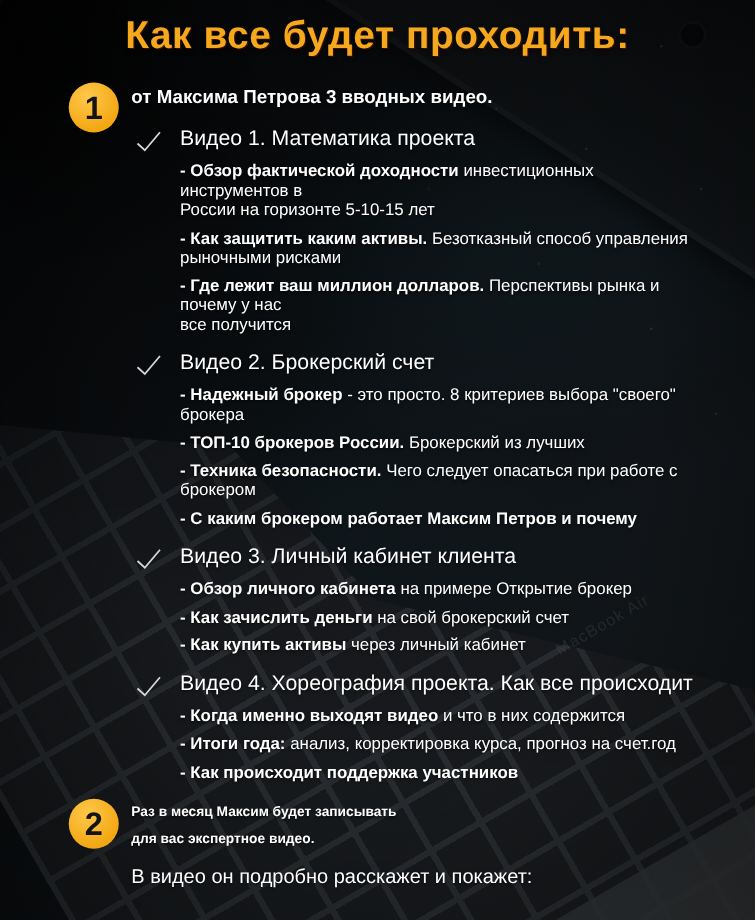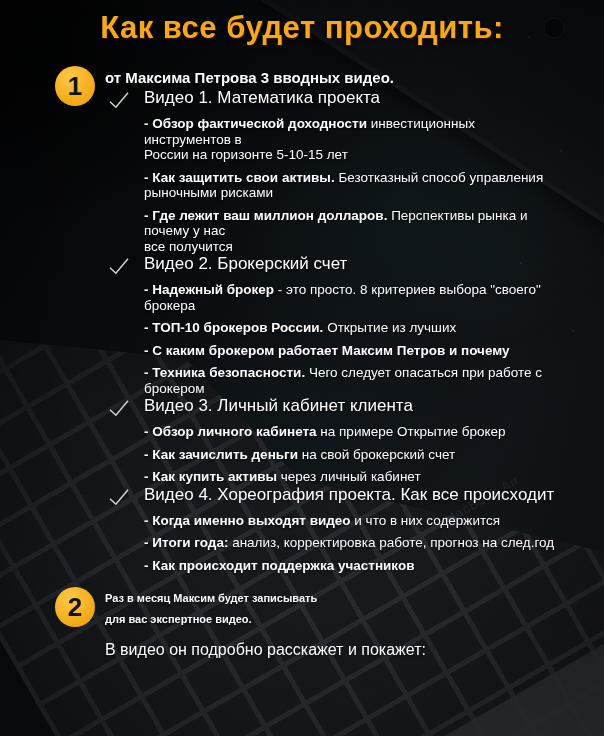--- a/index.html
+++ b/index.html
@@ -51,21 +51,21 @@
       text-shadow:1px 1px 0 rgba(120,30,15,.45),0 2px 4px rgba(0,0,0,.6);}
   .step{display:flex;gap:10px;}
   .step1{margin-top:20px;}
   .step2{margin-top:14px;}
   .circle{flex:none;width:40px;height:40px;border-radius:50%;
       background:radial-gradient(circle at 38% 30%,#ffc84a,var(--circle,#f2a713) 72%);
       color:#141414;font-size:26px;font-weight:bold;line-height:40px;text-align:center;
       text-shadow:none;}
   .intro{font-size:15px;font-weight:bold;line-height:21px;padding-top:1px;}
 
-  .video{margin-top:0;}
+  .video{margin-top:13px;}
   .vhead{display:flex;gap:14px;align-items:flex-start;margin-bottom:7px;}
   .check{flex:none;width:22px;height:18px;margin-left:3px;margin-top:3px;}
   .vtitle{font-size:17px;font-weight:normal;line-height:20px;}
   .bullets{margin-left:39px;}
   .bullet{margin:7px 0 0;font-size:13.5px;line-height:15.5px;white-space:pre-line;max-width:465px;}
 
   .heading2{font-size:11px;font-weight:bold;line-height:21px;padding-top:1px;}
   .sub2{margin-top:10px;font-size:16px;line-height:20px;}
 </style>
 </head>
@@ -101,39 +101,39 @@
         <div class="video">
           <div class="vhead">
             <svg class="check" viewBox="0 0 24 20">
               <path d="M2 12 L8.5 18 L22 2" fill="none" stroke="#d6d6d6" stroke-width="1.6"></path>
               </svg>
             <div class="vtitle">Видео 1. Математика проекта</div>
           </div>
           <div class="bullets">
             <p class="bullet"><b>- Обзор фактической доходности</b><span> инвестиционных инструментов в
 России на горизонте 5-10-15 лет</span></p>
-            <p class="bullet"><b>- Как защитить свои активы.</b><span> Безотказный способ управления
+            <p class="bullet"><b>- Как защитить каким активы.</b><span> Безотказный способ управления
 рыночными рисками</span></p>
             <p class="bullet"><b>- Где лежит ваш миллион долларов.</b><span> Перспективы рынка и почему у нас
 все получится</span></p>
           </div>
         </div>
 
         <div class="video">
           <div class="vhead">
             <svg class="check" viewBox="0 0 24 20">
               <path d="M2 12 L8.5 18 L22 2" fill="none" stroke="#d6d6d6" stroke-width="1.6"></path>
               </svg>
             <div class="vtitle">Видео 2. Брокерский счет</div>
           </div>
           <div class="bullets">
             <p class="bullet"><b>- Надежный брокер</b><span> - это просто. 8 критериев выбора "своего" брокера</span></p>
-            <p class="bullet"><b>- ТОП-10 брокеров России.</b><span> Открытие из лучших</span></p>
+            <p class="bullet"><b>- ТОП-10 брокеров России.</b><span> Брокерский из лучших</span></p>
+            <p class="bullet"><b>- Техника безопасности.</b><span> Чего следует опасаться при работе с брокером</span></p>
             <p class="bullet"><b>- С каким брокером работает Максим Петров и почему</b><span></span></p>
-            <p class="bullet"><b>- Техника безопасности.</b><span> Чего следует опасаться при работе с брокером</span></p>
           </div>
         </div>
 
         <div class="video">
           <div class="vhead">
             <svg class="check" viewBox="0 0 24 20">
               <path d="M2 12 L8.5 18 L22 2" fill="none" stroke="#d6d6d6" stroke-width="1.6"></path>
               </svg>
             <div class="vtitle">Видео 3. Личный кабинет клиента</div>
           </div>
@@ -146,21 +146,21 @@
 
         <div class="video">
           <div class="vhead">
             <svg class="check" viewBox="0 0 24 20">
               <path d="M2 12 L8.5 18 L22 2" fill="none" stroke="#d6d6d6" stroke-width="1.6"></path>
               </svg>
             <div class="vtitle">Видео 4. Хореография проекта. Как все происходит</div>
           </div>
           <div class="bullets">
             <p class="bullet"><b>- Когда именно выходят видео</b><span> и что в них содержится</span></p>
-            <p class="bullet"><b>- Итоги года:</b><span> анализ, корректировка работе, прогноз на след.год</span></p>
+            <p class="bullet"><b>- Итоги года:</b><span> анализ, корректировка курса, прогноз на счет.год</span></p>
             <p class="bullet"><b>- Как происходит поддержка участников</b><span></span></p>
           </div>
         </div>
       </div>
     </div>
 
     <div class="step step2">
       <div class="circle">2</div>
       <div class="step-body">
         <div class="heading2">

